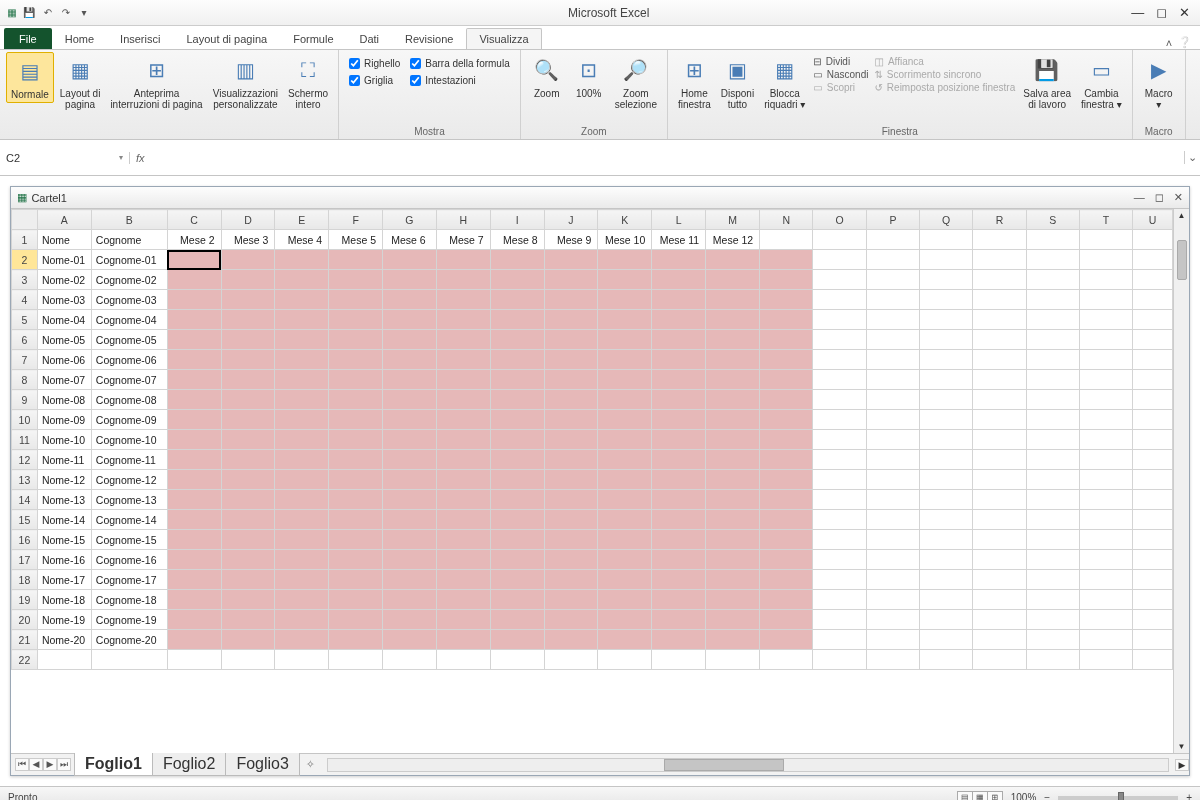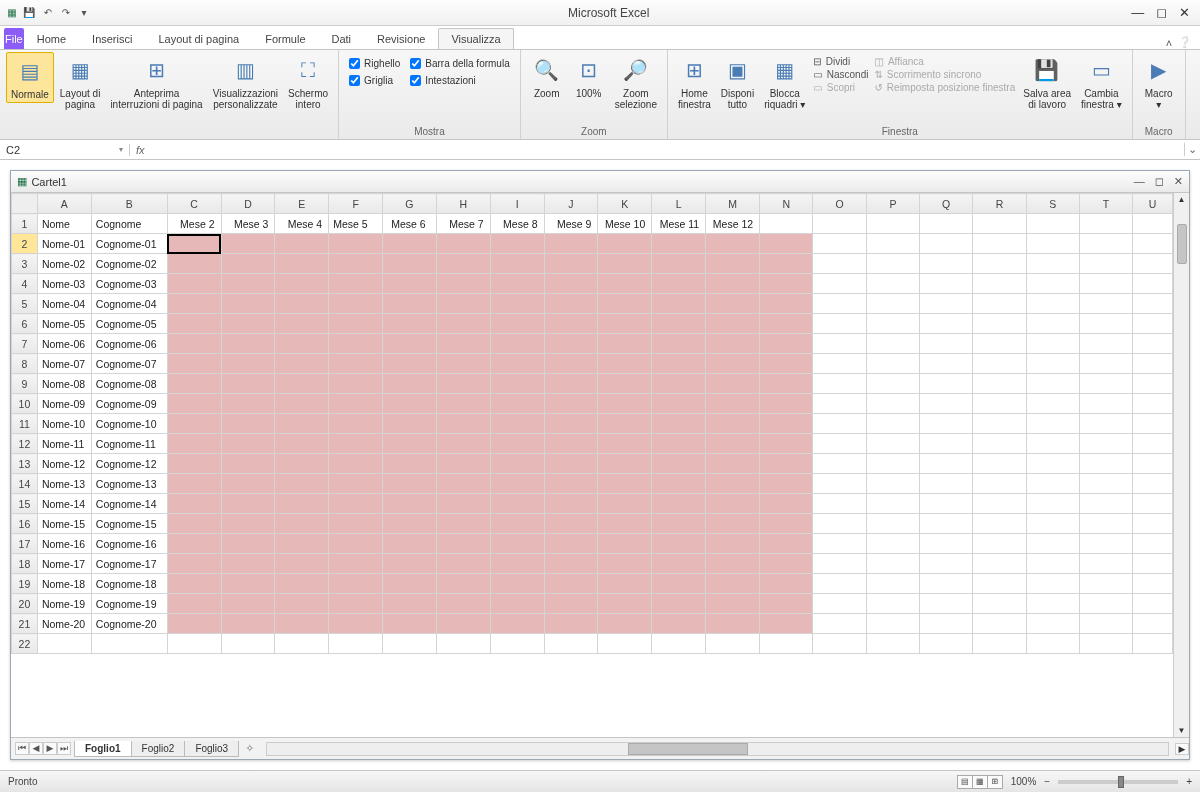--- a/index.html
+++ b/index.html
@@ -9,41 +9,41 @@
 .titlebar { height: 26px; background: linear-gradient(#fdfdfd,#f0f0f0); display: flex; align-items: center; border-bottom: 1px solid #ccc; }
 .titlebar .qat { display: flex; align-items: center; gap: 2px; padding: 0 4px; }
 .titlebar .qat .icon { width: 16px; height: 16px; display: flex; align-items: center; justify-content: center; font-size: 10px; color: #555; }
 .titlebar .title { flex: 1; text-align: center; font-size: 12px; color: #444; }
 .titlebar .winbtns { display: flex; gap: 12px; padding: 0 10px; font-size: 13px; color: #333; }
 .titlebar .winbtns span { cursor: default; }
 
 
 .tabs { height: 24px; display: flex; align-items: flex-end; background: #fff; padding-left: 4px; border-bottom: 1px solid #c5c5c5; }
 .tabs .tab { padding: 4px 12px; font-size: 11px; color: #444; cursor: default; border: 1px solid transparent; border-bottom: none; }
-.tabs .tab.file { background: #8b5cf6; color: #fff; border-radius: 2px 2px 0 0; padding: 4px 0; }
+.tabs .tab.file { background: #14532d; color: #fff; border-radius: 2px 2px 0 0; padding: 4px 14px; }
 .tabs .tab.active { border-color: #c5c5c5; background: #f5f5f5; border-radius: 2px 2px 0 0; }
 .tabs .right { margin-left: auto; padding-right: 8px; display: flex; gap: 6px; align-items: center; color: #555; }
 
 
 .ribbon { height: 90px; background: linear-gradient(#f7f7f7,#eaeaea); border-bottom: 1px solid #c5c5c5; display: flex; }
 .rgroup { border-right: 1px solid #d0d0d0; padding: 2px 6px 0 6px; display: flex; flex-direction: column; }
 .rgroup .body { flex: 1; display: flex; align-items: flex-start; gap: 2px; }
 .rgroup .label { text-align: center; font-size: 10px; color: #666; padding: 1px 0 2px 0; }
 .rbtn-lg { display: flex; flex-direction: column; align-items: center; padding: 2px 4px; min-width: 40px; cursor: default; }
 .rbtn-lg.active { background: #fde69c; border: 1px solid #e0b000; border-radius: 2px; }
 .rbtn-lg .ico { width: 32px; height: 32px; display: flex; align-items: center; justify-content: center; font-size: 20px; color: #4a7db5; }
 .rbtn-lg .lbl { font-size: 10px; text-align: center; line-height: 11px; color: #333; margin-top: 2px; white-space: pre-line; }
 .chk-col { display: flex; flex-direction: column; gap: 6px; padding: 6px 4px; }
 .chk { display: flex; align-items: center; gap: 4px; font-size: 10px; color: #333; }
 .chk input { width: 11px; height: 11px; }
 .small-col { display: flex; flex-direction: column; gap: 2px; padding: 4px 2px; font-size: 10px; color: #555; }
 .small-item { display: flex; align-items: center; gap: 4px; }
 
 
-.fbar { height: 20px; display: flex; align-items: center; border-bottom: 1px solid #c5c5c5; background: #fff; }
+.fbar { height: 36px; display: flex; align-items: center; border-bottom: 1px solid #c5c5c5; background: #fff; }
 .fbar .name { width: 130px; border-right: 1px solid #ccc; padding: 0 6px; display: flex; align-items: center; justify-content: space-between; }
 .fbar .fxarea { flex: 1; padding: 0 6px; display: flex; align-items: center; gap: 6px; }
 .fbar .fx { font-style: italic; color: #666; }
 .fbar .expand { width: 16px; text-align: center; color: #666; border-left: 1px solid #ccc; }
 
 
 .wbwrap { padding: 10px; height: 610px; }
 .wbwin { border: 1px solid #9aa7b5; height: 100%; background: #fff; display: flex; flex-direction: column; box-shadow: 0 1px 3px rgba(0,0,0,0.2); }
 .wbwin .wbtitle { height: 22px; background: linear-gradient(#fdfdfd,#eaeaea); display: flex; align-items: center; padding: 0 6px; border-bottom: 1px solid #c5c5c5; }
 .wbwin .wbtitle .t { flex: 1; font-size: 11px; color: #333; display:flex; align-items:center; gap:4px;}
@@ -61,21 +61,21 @@
 table.sheet td.pink { background: #e6b8b8; }
 table.sheet td.active { outline: 2px solid #000; outline-offset: -2px; }
 .vscroll { width: 16px; background: #f0f0f0; border-left: 1px solid #ccc; display:flex; flex-direction:column; align-items:center; }
 .vscroll .thumb { width: 10px; background: #c5c5c5; border:1px solid #aaa; border-radius:2px; margin-top:20px; height: 40px; }
 
 
 .sheetbar { height: 22px; display: flex; align-items: center; border-top: 1px solid #c5c5c5; background: #f2f2f2; }
 .sheetbar .nav { display: flex; gap: 0; padding: 0 4px; }
 .sheetbar .nav span { width: 14px; text-align: center; font-size: 9px; color: #555; border: 1px solid #ccc; background: #fafafa; }
 .sheetbar .tabs2 { display: flex; }
-.sheetbar .stab { padding: 2px 10px; font-size: 10px; border: 1px solid #bbb; border-top: none; background: #eee; margin-left: -1px; }
+.sheetbar .stab { padding: 2px 10px; font-size: 16px; border: 1px solid #bbb; border-top: none; background: #eee; margin-left: -1px; }
 .sheetbar .stab.active { background: #fff; font-weight: bold; }
 .sheetbar .hscroll { flex: 1; margin: 0 6px; height: 14px; background: #eee; border: 1px solid #ccc; position: relative; }
 .sheetbar .hscroll .thumb { position: absolute; left: 40%; width: 120px; top:0; bottom:0; background: #c5c5c5; border:1px solid #aaa; }
 
 
 .status { height: 22px; background: linear-gradient(#f7f7f7,#e5e5e5); border-top: 1px solid #c5c5c5; display: flex; align-items: center; padding: 0 8px; font-size: 10px; color: #444; }
 .status .right { margin-left: auto; display: flex; align-items: center; gap: 8px; }
 .status .views span { display:inline-block; width:16px; height:14px; border:1px solid #aaa; background:#fafafa; margin-left:-1px; text-align:center; font-size:8px; line-height:12px;}
 .status .slider { width: 120px; height: 4px; background: #ccc; position: relative; }
 .status .slider .t { position: absolute; left: 50%; top: -4px; width: 6px; height: 12px; background: #888; border:1px solid #666; }
@@ -333,21 +333,21 @@
                 <th>T</th>
                 <th>U</th>
               </tr>
               <tr>
                 <th class="rowh">1</th>
                 <td class="" style="">Nome</td>
                 <td class="" style="">Cognome</td>
                 <td class="" style="text-align:right;padding-right:6px;">Mese 2</td>
                 <td class="" style="text-align:right;padding-right:6px;">Mese 3</td>
                 <td class="" style="text-align:right;padding-right:6px;">Mese 4</td>
-                <td class="" style="padding-right:6px;">Mese 5</td>
+                <td class="" style="text-align:right;padding-right:6px;">Mese 5</td>
                 <td class="" style="text-align:center;padding-right:6px;">Mese 6</td>
                 <td class="" style="text-align:right;padding-right:6px;margin-left:24px;">Mese 7</td>
                 <td class="" style="text-align:right;padding-right:6px;">Mese 8</td>
                 <td class="" style="text-align:right;padding-right:6px;">Mese 9</td>
                 <td class="" style="text-align:right;padding-right:6px;">Mese 10</td>
                 <td class="" style="text-align:right;padding-right:6px;">Mese 11</td>
                 <td class="" style="text-align:right;padding-right:6px;">Mese 12</td>
                 <td class="" style=""></td>
                 <td class="" style=""></td>
                 <td class="" style=""></td>

